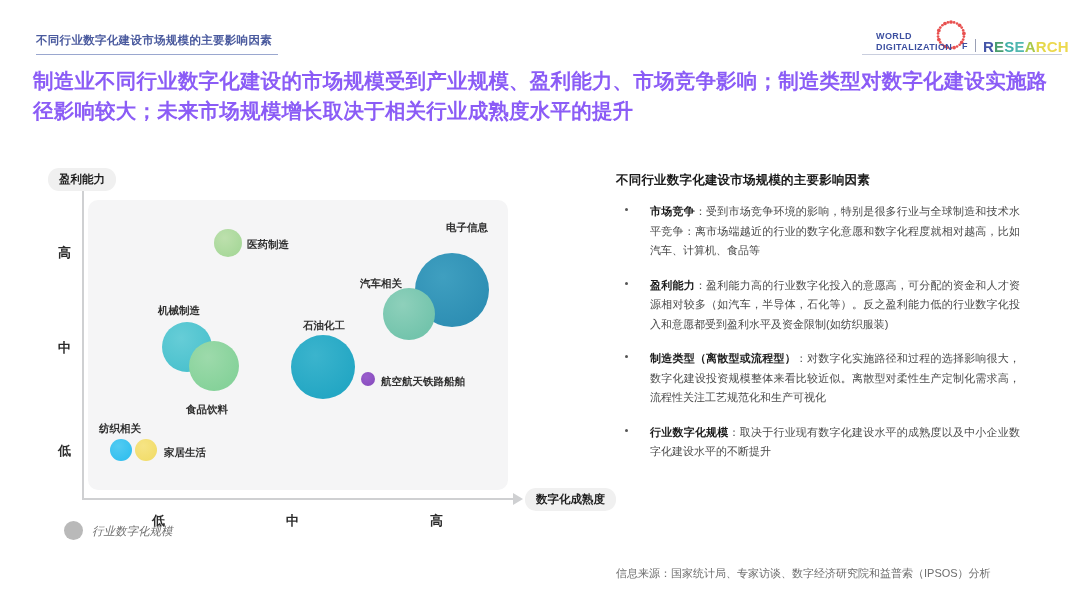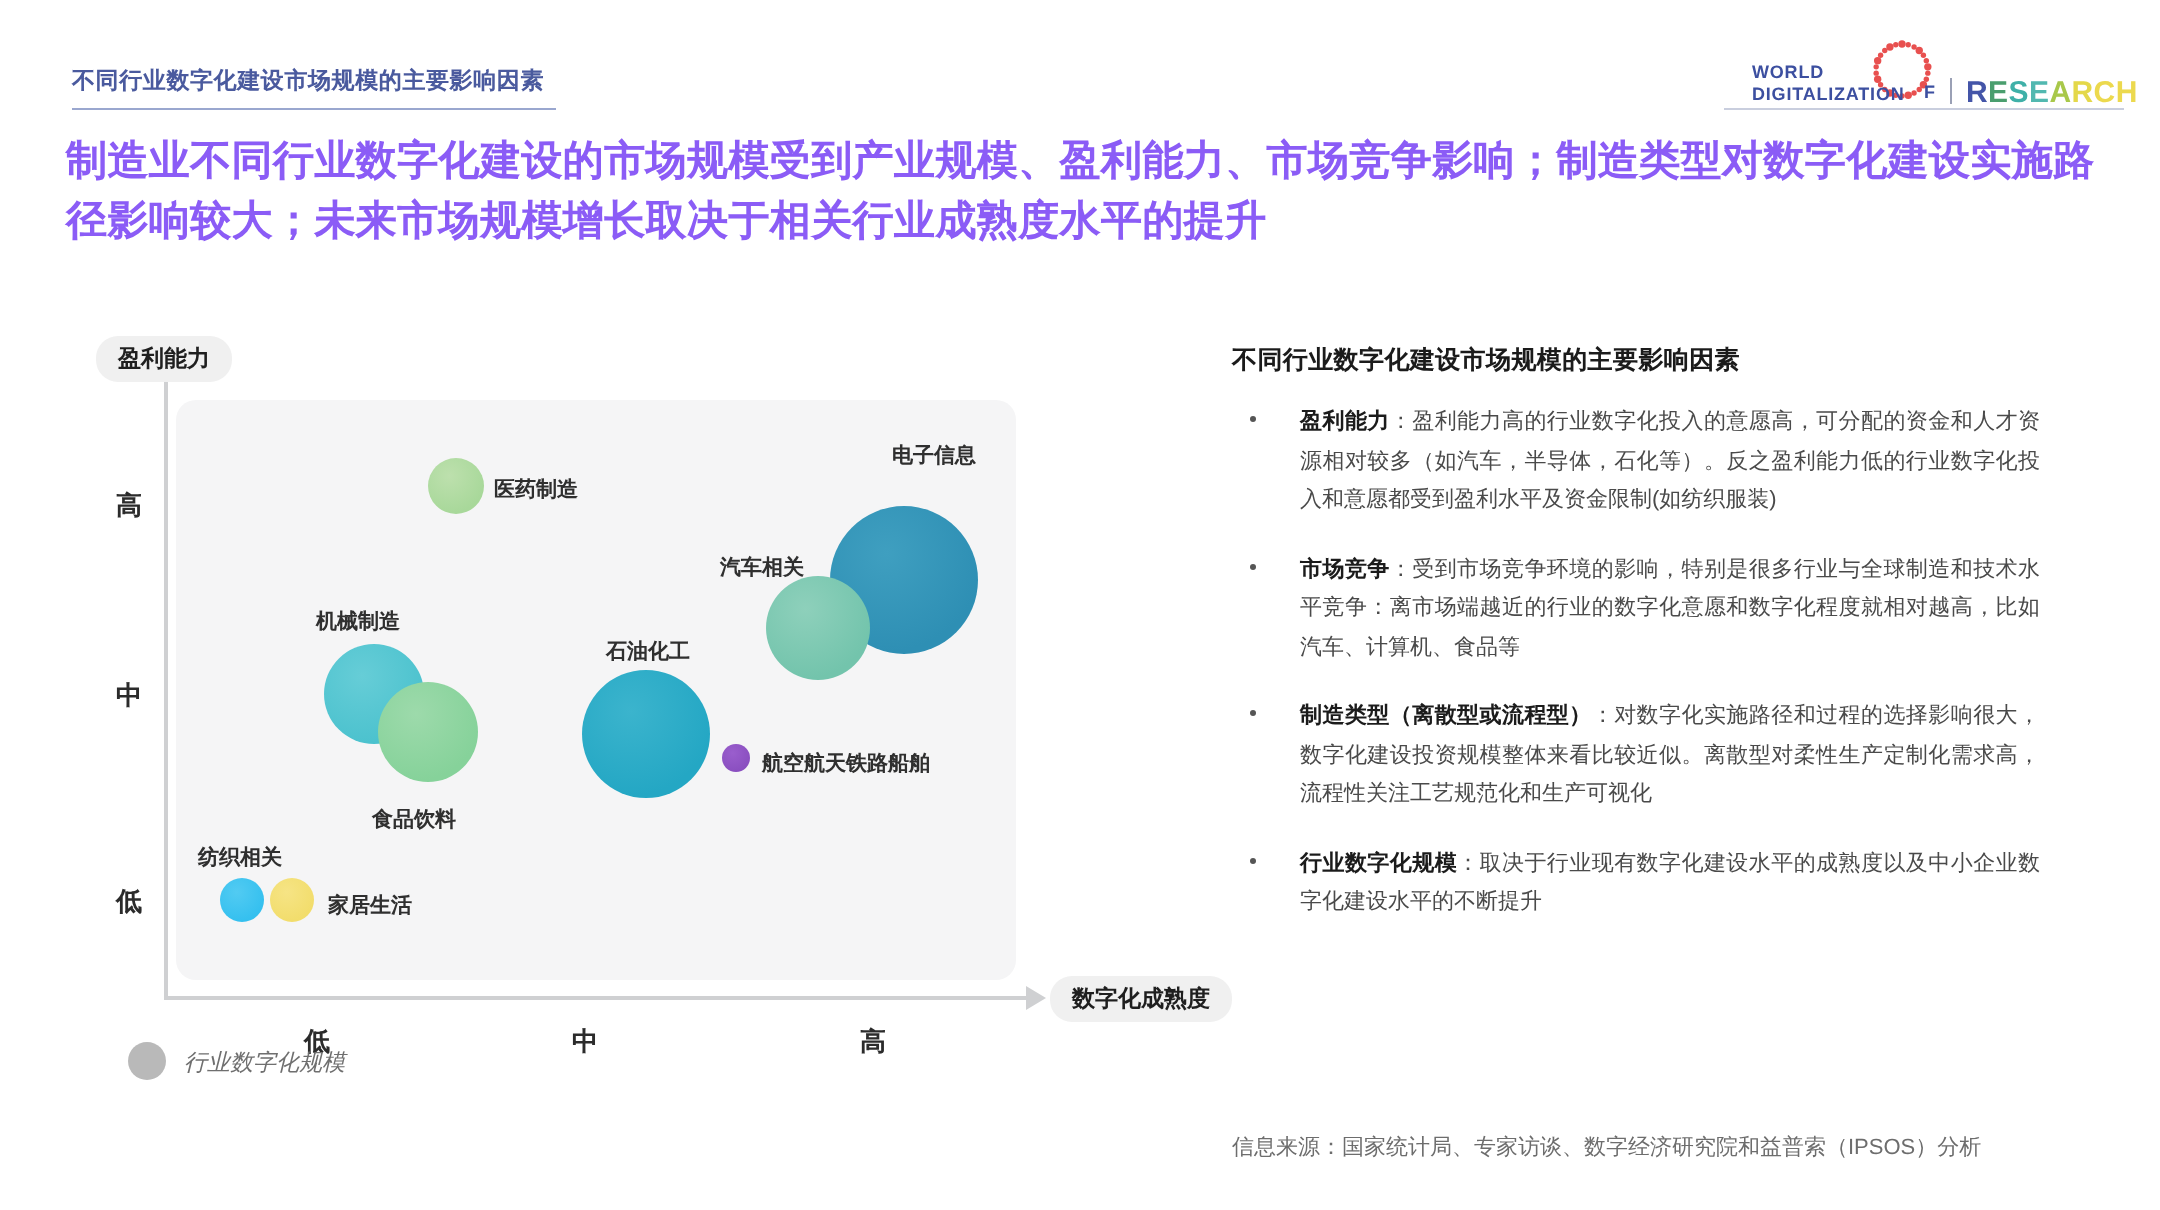--- a/index.html
+++ b/index.html
@@ -220,25 +220,25 @@
 
     <div class="legend-dot"></div>
     <div class="legend-txt">行业数字化规模</div>
   </div>
 
   <div id="panel">
     <div class="panel-title">不同行业数字化建设市场规模的主要影响因素</div>
     <div id="bullets">
         <div class="bullet">
           <span class="dot"></span>
+          <p><b>市场竞争</b>：受到市场竞争环境的影响，特别是很多行业与全球制造和技术水平竞争：离市场端越近的行业的数字化意愿和数字化程度就相对越高，比如汽车、计算机、食品等</p>
+        </div>
+        <div class="bullet">
+          <span class="dot"></span>
           <p><b>盈利能力</b>：盈利能力高的行业数字化投入的意愿高，可分配的资金和人才资源相对较多（如汽车，半导体，石化等）。反之盈利能力低的行业数字化投入和意愿都受到盈利水平及资金限制(如纺织服装)</p>
-        </div>
-        <div class="bullet">
-          <span class="dot"></span>
-          <p><b>市场竞争</b>：受到市场竞争环境的影响，特别是很多行业与全球制造和技术水平竞争：离市场端越近的行业的数字化意愿和数字化程度就相对越高，比如汽车、计算机、食品等</p>
         </div>
         <div class="bullet">
           <span class="dot"></span>
           <p><b>制造类型（离散型或流程型）</b>：对数字化实施路径和过程的选择影响很大，数字化建设投资规模整体来看比较近似。离散型对柔性生产定制化需求高，流程性关注工艺规范化和生产可视化</p>
         </div>
         <div class="bullet">
           <span class="dot"></span>
           <p><b>行业数字化规模</b>：取决于行业现有数字化建设水平的成熟度以及中小企业数字化建设水平的不断提升</p>
         </div>
       </div>

